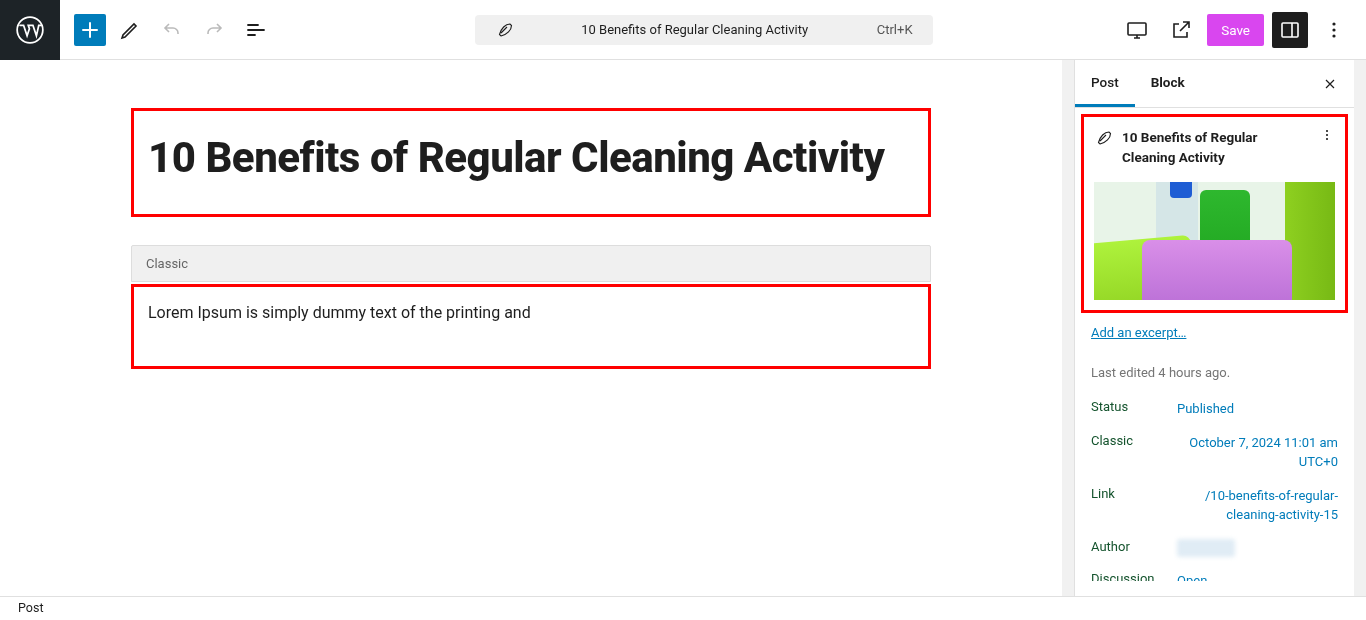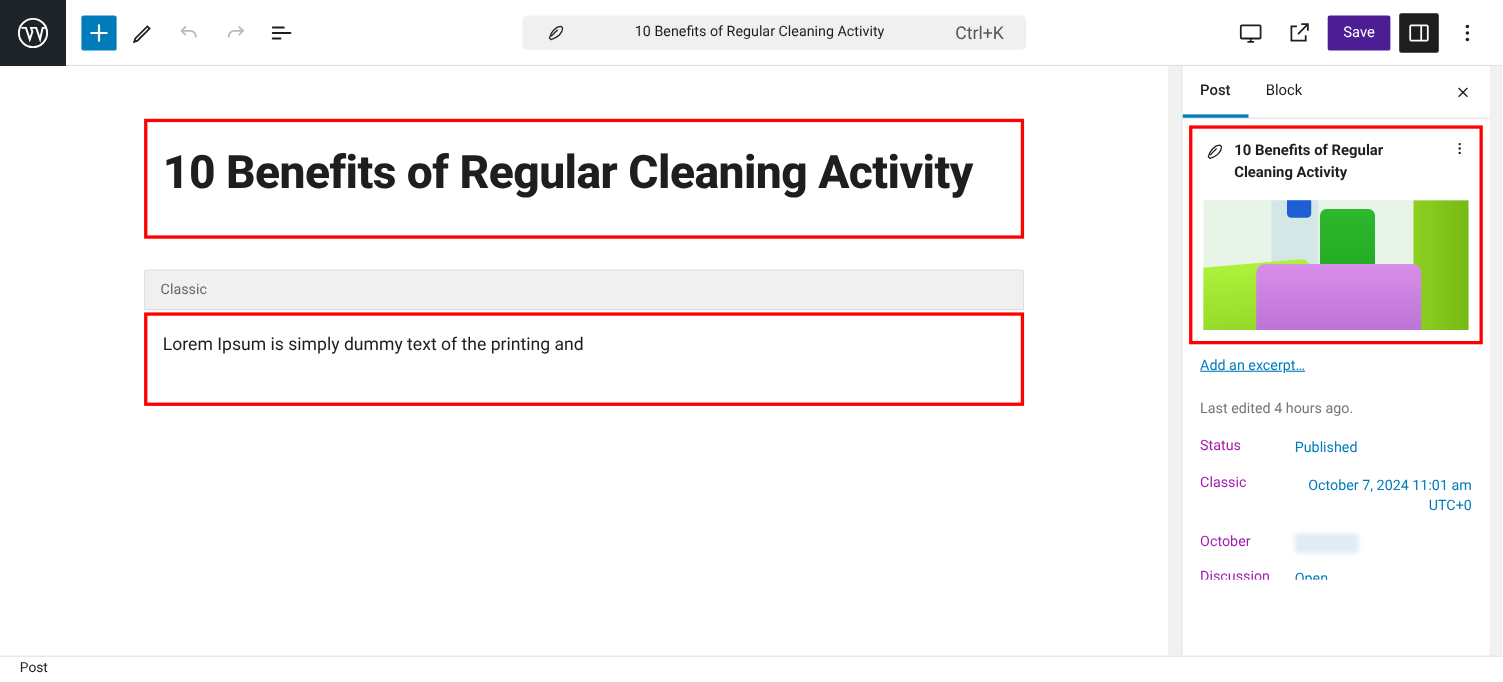--- a/index.html
+++ b/index.html
@@ -12,44 +12,44 @@
 .toolbar-section { display: flex; align-items: center; gap: 6px; padding: 0 14px; }
 .icon-btn { width: 36px; height: 36px; display: flex; align-items: center; justify-content: center; border-radius: 3px; cursor: pointer; background: transparent; border: none; }
 .icon-btn svg { width: 24px; height: 24px; }
 .add-btn { background: #007cba; color: #fff; width: 32px; height: 32px; border-radius: 2px; }
 .faded { opacity: 0.3; }
 
 .title-bar { flex: 1; display: flex; justify-content: center; }
 .title-pill { background: #f0f0f0; display: flex; align-items: center; gap: 10px; padding: 6px 20px; border-radius: 4px; width: 458px; }
 .title-pill .feather { width: 18px; height: 18px; }
 .title-pill .title-text { font-size: 13px; color: #1e1e1e; flex: 1; text-align: center; }
-.title-pill .shortcut { font-size: 16px; color: #555; }
+.title-pill .shortcut { font-size: 13px; color: #555; }
 
 .right-toolbar { display: flex; align-items: center; gap: 8px; padding-right: 14px; }
-.save-btn { background: #4c1d95; color: #fff; padding: 8px 14px; border: none; border-radius: 2px; font-size: 13.5px; font-weight: 400; cursor: pointer; }
+.save-btn { background: #d946ef; color: #fff; padding: 8px 14px; border: none; border-radius: 2px; font-size: 13.5px; font-weight: 400; cursor: pointer; }
 .sidebar-toggle { background: #1e1e1e; color: #fff; width: 36px; height: 36px; display: flex; align-items: center; justify-content: center; border-radius: 2px; }
 
 
 .main-wrap { display: flex; height: calc(100% - 80px); }
 .editor { flex: 1; overflow-y: auto; padding: 0; position: relative; }
 .editor-inner { max-width: 880px; margin: 0 auto; padding: 20px 40px; }
 .post-title-box { border: 3px solid #f00; padding: 22px 14px 32px 14px; margin-top: 28px; }
 .post-title { font-size: 42px; font-weight: 800; color: #1e1e1e; letter-spacing: -0.5px; }
 
 .classic-block { margin-top: 28px; }
 .classic-header { background: #f0f0f0; border: 1px solid #ddd; padding: 10px 14px; font-size: 13px; color: #666; border-radius: 2px 2px 0 0; }
 .classic-body-box { border: 3px solid #f00; padding: 16px 14px 44px 14px; margin-top: 2px; }
 .classic-body { font-size: 16px; color: #1e1e1e; }
 
 
 .sidebar { width: 280px; border-left: 1px solid #e0e0e0; background: #fff; overflow-y: auto; position: relative; }
 .sidebar-tabs { display: flex; align-items: center; border-bottom: 1px solid #e0e0e0; height: 48px; }
 .tab { padding: 0 16px; height: 100%; display: flex; align-items: center; font-size: 13.5px; color: #1e1e1e; cursor: pointer; border-bottom: 3px solid transparent; font-weight: 500; }
 .tab.active { border-bottom-color: #007cba; }
-.tab.inactive { font-weight: 400; }
+.tab.inactive { font-weight: 700; }
 .close-tab { margin-left: auto; padding: 0 16px; cursor: pointer; }
 
 .sidebar-box { border: 3px solid #f00; margin: 6px; padding: 10px; }
 .sidebar-title-row { display: flex; align-items: flex-start; gap: 10px; }
 .sidebar-title-row .feather { width: 18px; height: 18px; flex-shrink: 0; margin-top: 2px; }
 .sidebar-title { font-size: 13.5px; font-weight: 700; flex: 1; line-height: 1.5; color: #1e1e1e; }
 .more-icon { cursor: pointer; }
 
 .featured-img { width: 100%; height: 118px; margin-top: 14px; position: relative; overflow: hidden; background: #e8f4e8; }
 .featured-img .bottle { position: absolute; width: 50px; height: 110px; background: linear-gradient(#2eb82e, #1a9e1a); border-radius: 6px; left: 106px; top: 8px; }
@@ -58,21 +58,21 @@
 .featured-img .cloth1 { position: absolute; width: 120px; height: 80px; background: linear-gradient(#aef23c, #8ed020); left: -20px; bottom: -20px; transform: rotate(-5deg); border-radius: 8px; }
 .featured-img .cloth2 { position: absolute; width: 150px; height: 70px; background: linear-gradient(#d98fe8, #b96ed6); left: 48px; bottom: -10px; border-radius: 8px; }
 .featured-img .green-edge { position: absolute; width: 70px; height: 118px; background: linear-gradient(90deg, #8ed020, #6eb010); right: -20px; top: 0; }
 
 .excerpt-link { color: #007cba; font-size: 13px; text-decoration: underline; padding: 6px 16px 0 16px; display: inline-block; }
 .meta-text { color: #757575; font-size: 13px; padding: 4px 16px; line-height: 1.6; }
 .meta-text:first-of-type { margin-top: 24px; }
 
 .field-rows { padding: 12px 16px; }
 .field-row { display: flex; margin-bottom: 14px; font-size: 13px; }
-.field-label { width: 86px; color: #a21caf; flex-shrink: 0; }
+.field-label { width: 86px; color: #14532d; flex-shrink: 0; }
 .field-value { color: #007cba; cursor: pointer; word-break: break-word; line-height: 1.5; text-align: right; }
 .author-blur { background: #e0ecf5; width: 58px; height: 18px; border-radius: 3px; filter: blur(2px); }
 
 
 .footer { position: absolute; bottom: 0; left: 0; right: 0; height: 24px; border-top: 1px solid #e0e0e0; background: #fff; padding: 3px 18px; font-size: 12.5px; color: #1e1e1e; }
 
 .scrollbar-stub { width: 12px; background: #f1f1f1; }
 
 svg { display: block; }
 </style>
@@ -211,21 +211,25 @@
     <div class="field-rows">
       <div class="field-row">
         <div class="field-label">Status</div>
         <div class="field-value">Published</div>
       </div>
       <div class="field-row">
         <div class="field-label">Classic</div>
         <div class="field-value">October 7, 2024 11:01 am UTC+0</div>
       </div>
       <div class="field-row">
-        <div class="field-label">October</div>
+        <div class="field-label">Link</div>
+        <div class="field-value">/10-benefits-of-regular-cleaning-activity-15</div>
+      </div>
+      <div class="field-row">
+        <div class="field-label">Author</div>
         <div class="author-blur"></div>
       </div>
       <div class="field-row" style="margin-bottom:0; overflow:hidden; height:10px">
         <div class="field-label">Discussion</div>
         <div class="field-value">Open</div>
       </div>
     </div>
   </div>
   <div class="scrollbar-stub"></div>
 </div>

